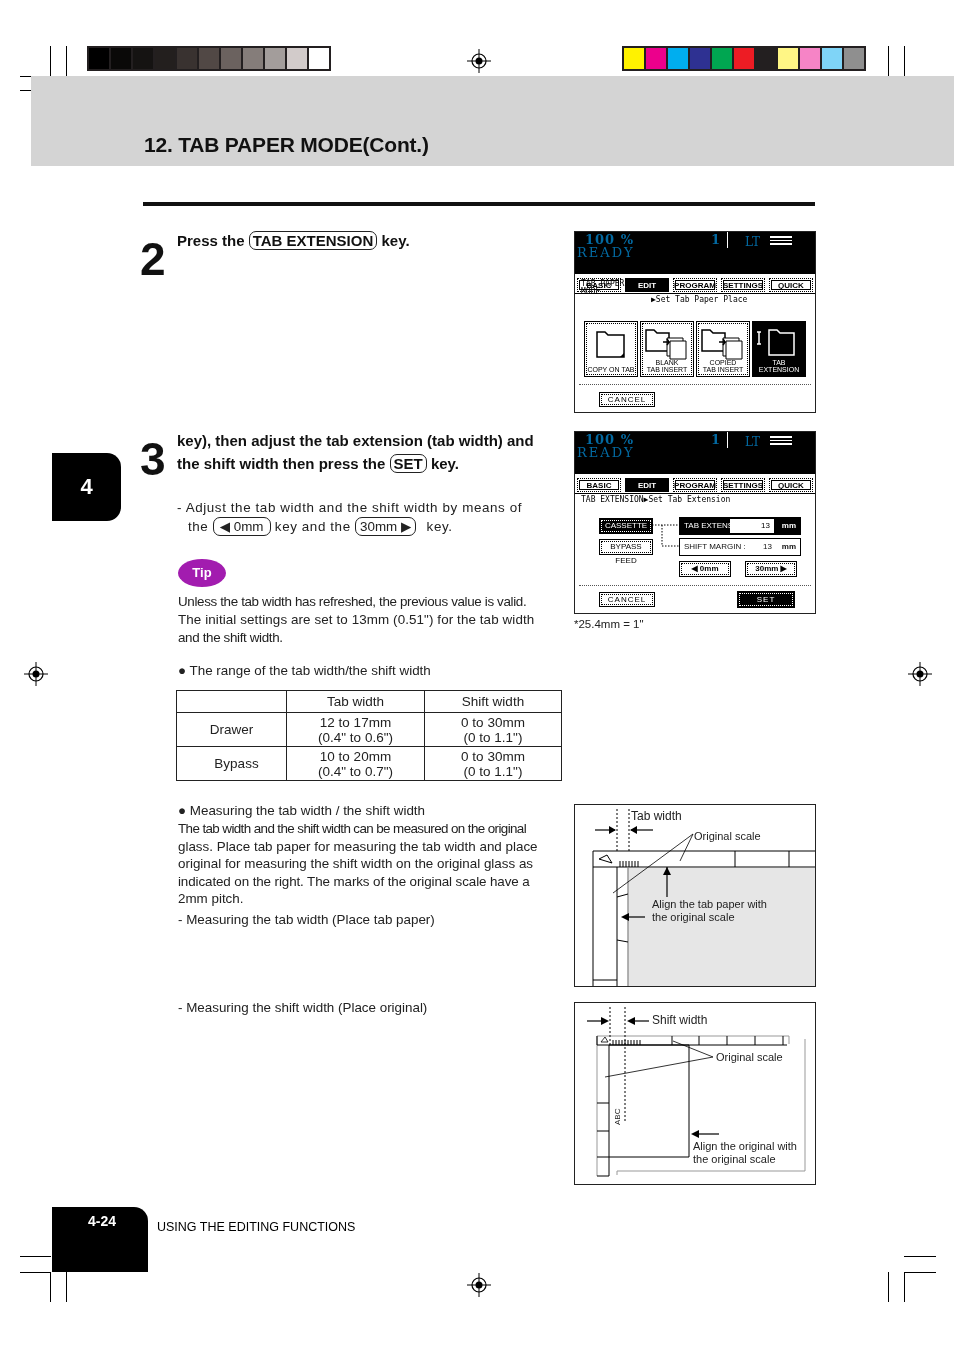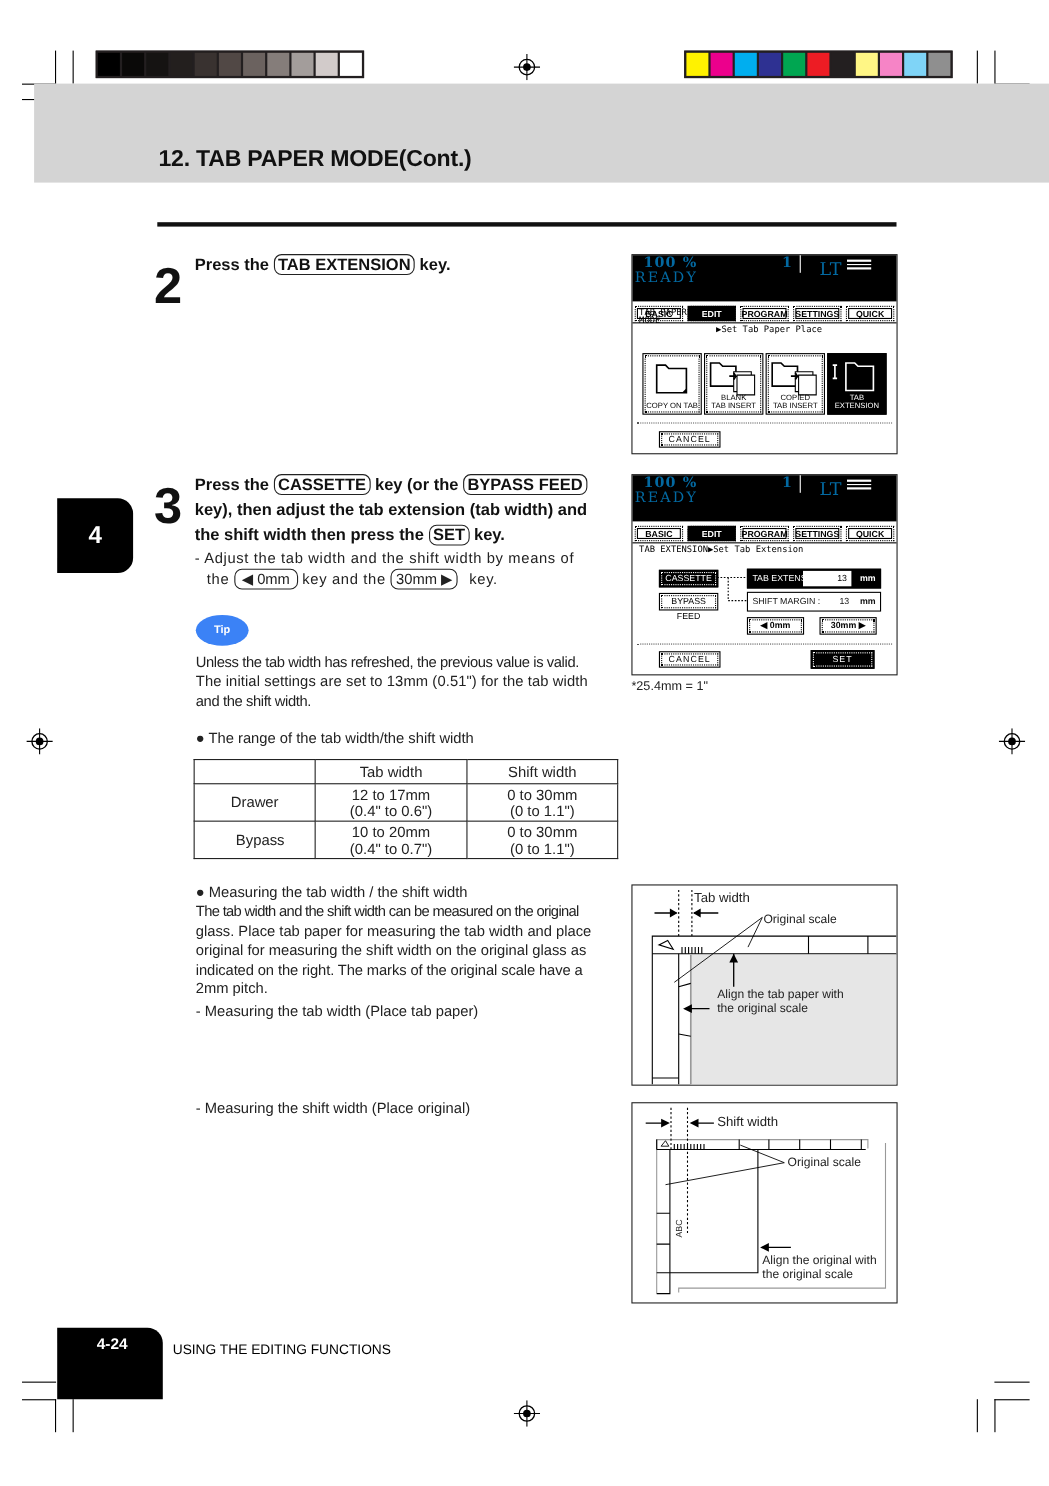--- a/index.html
+++ b/index.html
@@ -14,31 +14,31 @@
   .reg { position:absolute; width:24px; height:24px; }
   
   .header-band { position:absolute; left:31px; top:76px; width:923px; height:90px; background:#d4d4d4; }
   .page-title { position:absolute; left:144px; top:133px; font-size:21px; font-weight:bold; letter-spacing:-0.2px; }
   .rule { position:absolute; left:143px; top:202px; width:672px; height:4px; background:#111; }
   .stepnum { position:absolute; font-size:46px; font-weight:bold; line-height:1; }
   .steptext { position:absolute; font-size:15px; font-weight:bold; line-height:23px; }
   .key { display:inline-block; border:1.2px solid #222; border-radius:7px; padding:0 3px; line-height:17px; }
   .body-text { position:absolute; font-size:13.4px; line-height:18px; color:#222; }
   .narrow { letter-spacing:-0.35px; }
-  .tip { position:absolute; left:178px; top:559px; width:48px; height:28px; border-radius:50%; background:#3b82f6; color:#fff;
-         font-size:10px; font-weight:bold; text-align:center; line-height:28px; }
+  .tip { position:absolute; left:178px; top:559px; width:48px; height:28px; border-radius:50%; background:#a21caf; color:#fff;
+         font-size:13px; font-weight:bold; text-align:center; line-height:28px; }
   table.range { position:absolute; left:176px; top:690px; width:386px; border-collapse:collapse; font-size:13.5px; color:#222; }
   table.range td { border:1px solid #222; text-align:center; line-height:15px; padding:1px 0; }
   
   .lcd { position:absolute; border:1px solid #222; background:#fff; font-family:"DejaVu Sans Mono", monospace; }
   .lcd-top { position:absolute; left:0; top:0; right:0; height:42px; background:#000; color:#0369a1; }
   .lcd-pct { position:absolute; left:10px; top:0; font-family:"DejaVu Serif", serif; font-size:13px; font-weight:bold; letter-spacing:1px; }
   .lcd-count { position:absolute; left:136px; top:0; font-family:"DejaVu Serif", serif; font-size:13px; font-weight:bold; }
   .lcd-vsep { position:absolute; left:152px; top:0; width:1px; height:16px; background:#fff; }
-  .lcd-lt { position:absolute; left:170px; top:3px; font-family:"DejaVu Serif", serif; font-size:16px; }
+  .lcd-lt { position:absolute; left:170px; top:3px; font-family:"DejaVu Serif", serif; font-size:12px; }
   .lcd-tray { position:absolute; left:195px; top:4px; width:22px; height:9px; border-top:2px solid #fff; border-bottom:2px solid #fff; box-sizing:border-box; }
   .lcd-tray::after { content:""; position:absolute; left:0; right:0; top:2px; height:1px; background:#fff; }
   .lcd-ready { position:absolute; left:2px; top:13px; font-family:"DejaVu Serif", serif; font-size:13px; letter-spacing:2px; }
   .lcd-tabs { position:absolute; left:2px; top:46px; right:2px; height:14px; display:flex; gap:4px; }
   .lcd-tab { flex:1; border:1px dotted #000; outline:1px solid #000; outline-offset:-3px; font-family:"Liberation Sans", sans-serif;
              font-size:8px; font-weight:bold; text-align:center; line-height:14px; background:#fff; color:#000; }
   .lcd-tab.active { background:#000; color:#fff; }
   .lcd-line { position:absolute; left:0; right:0; top:61px; height:1px; background:#000; }
   .lcd-crumb { position:absolute; left:6px; font-size:8px; line-height:8px; color:#000; white-space:pre; }
   .lcd-btn { position:absolute; border:1px solid #000; outline:1px dotted #000; outline-offset:-3px; font-family:"Liberation Sans", sans-serif;
@@ -205,26 +205,20 @@
     <div class="lbl" style="white-space:pre;">TAB
 EXTENSION</div>
   </div>
 
   <div class="lcd-dash" style="top:152px;"></div>
   <div class="lcd-btn" style="left:24px;top:160px;width:54px;height:13px;line-height:13px;letter-spacing:1px;">CANCEL</div>
 </div>
 
 <div class="stepnum" style="left:140px;top:436px;">3</div>
 <div class="steptext" style="left:177px;top:429px;width:390px;">
-  <div style="white-space:nowrap;">
-    <span>Press the</span>
-    <span class="key">CASSETTE</span>
-    <span>key (or the</span>
-    <span class="key">BYPASS FEED</span>
-  </div>
   <div style="white-space:nowrap;">key), then adjust the tab extension (tab width) and</div>
   <div style="white-space:nowrap;">
     <span>the shift width then press the</span>
     <span class="key">SET</span>
     <span>key.</span>
   </div>
 </div>
 <div class="body-text" style="left:177px;top:499px;width:390px;font-size:13.4px;letter-spacing:0.6px;">
   <div style="white-space:nowrap;">-  Adjust the tab width and the shift width by means of</div>
   <div style="white-space:nowrap;padding-left:11px;">

